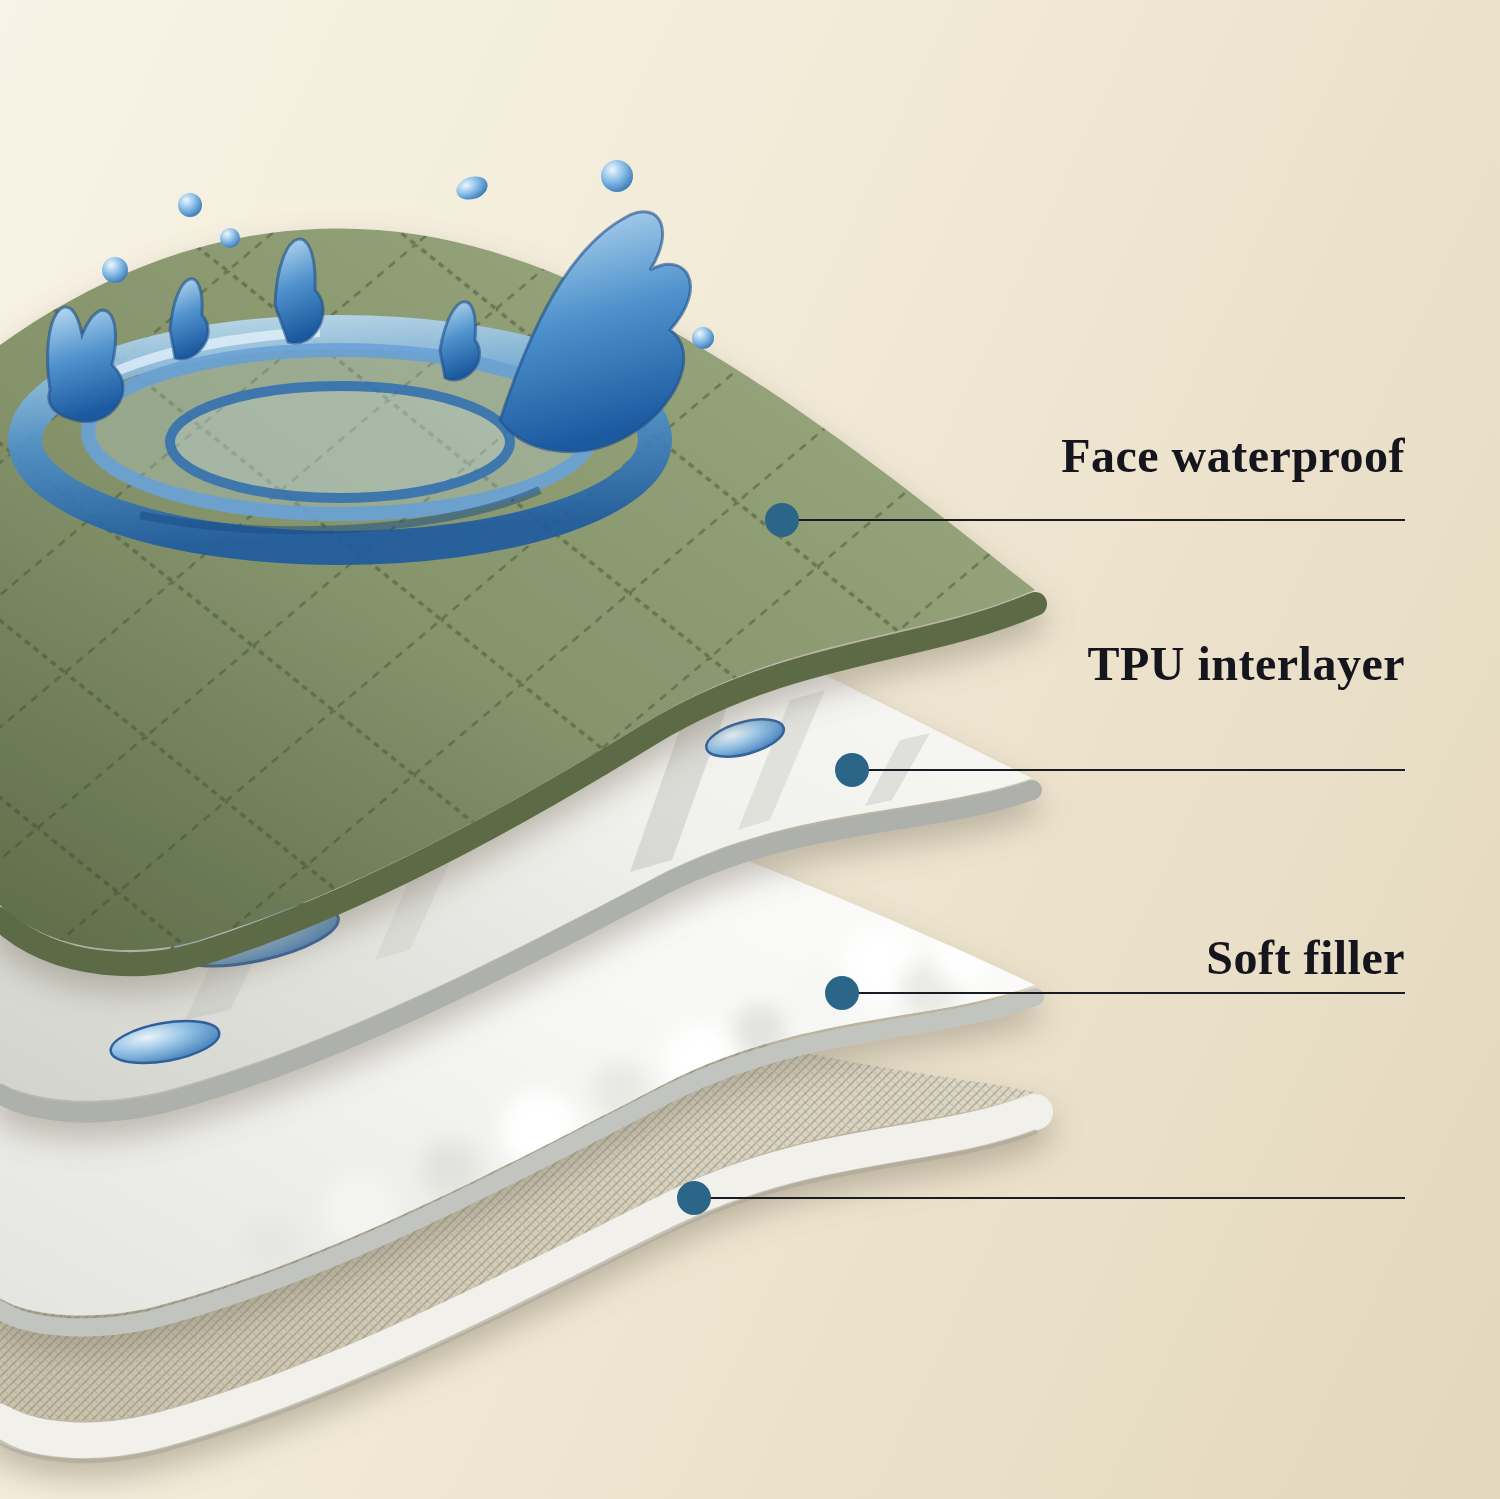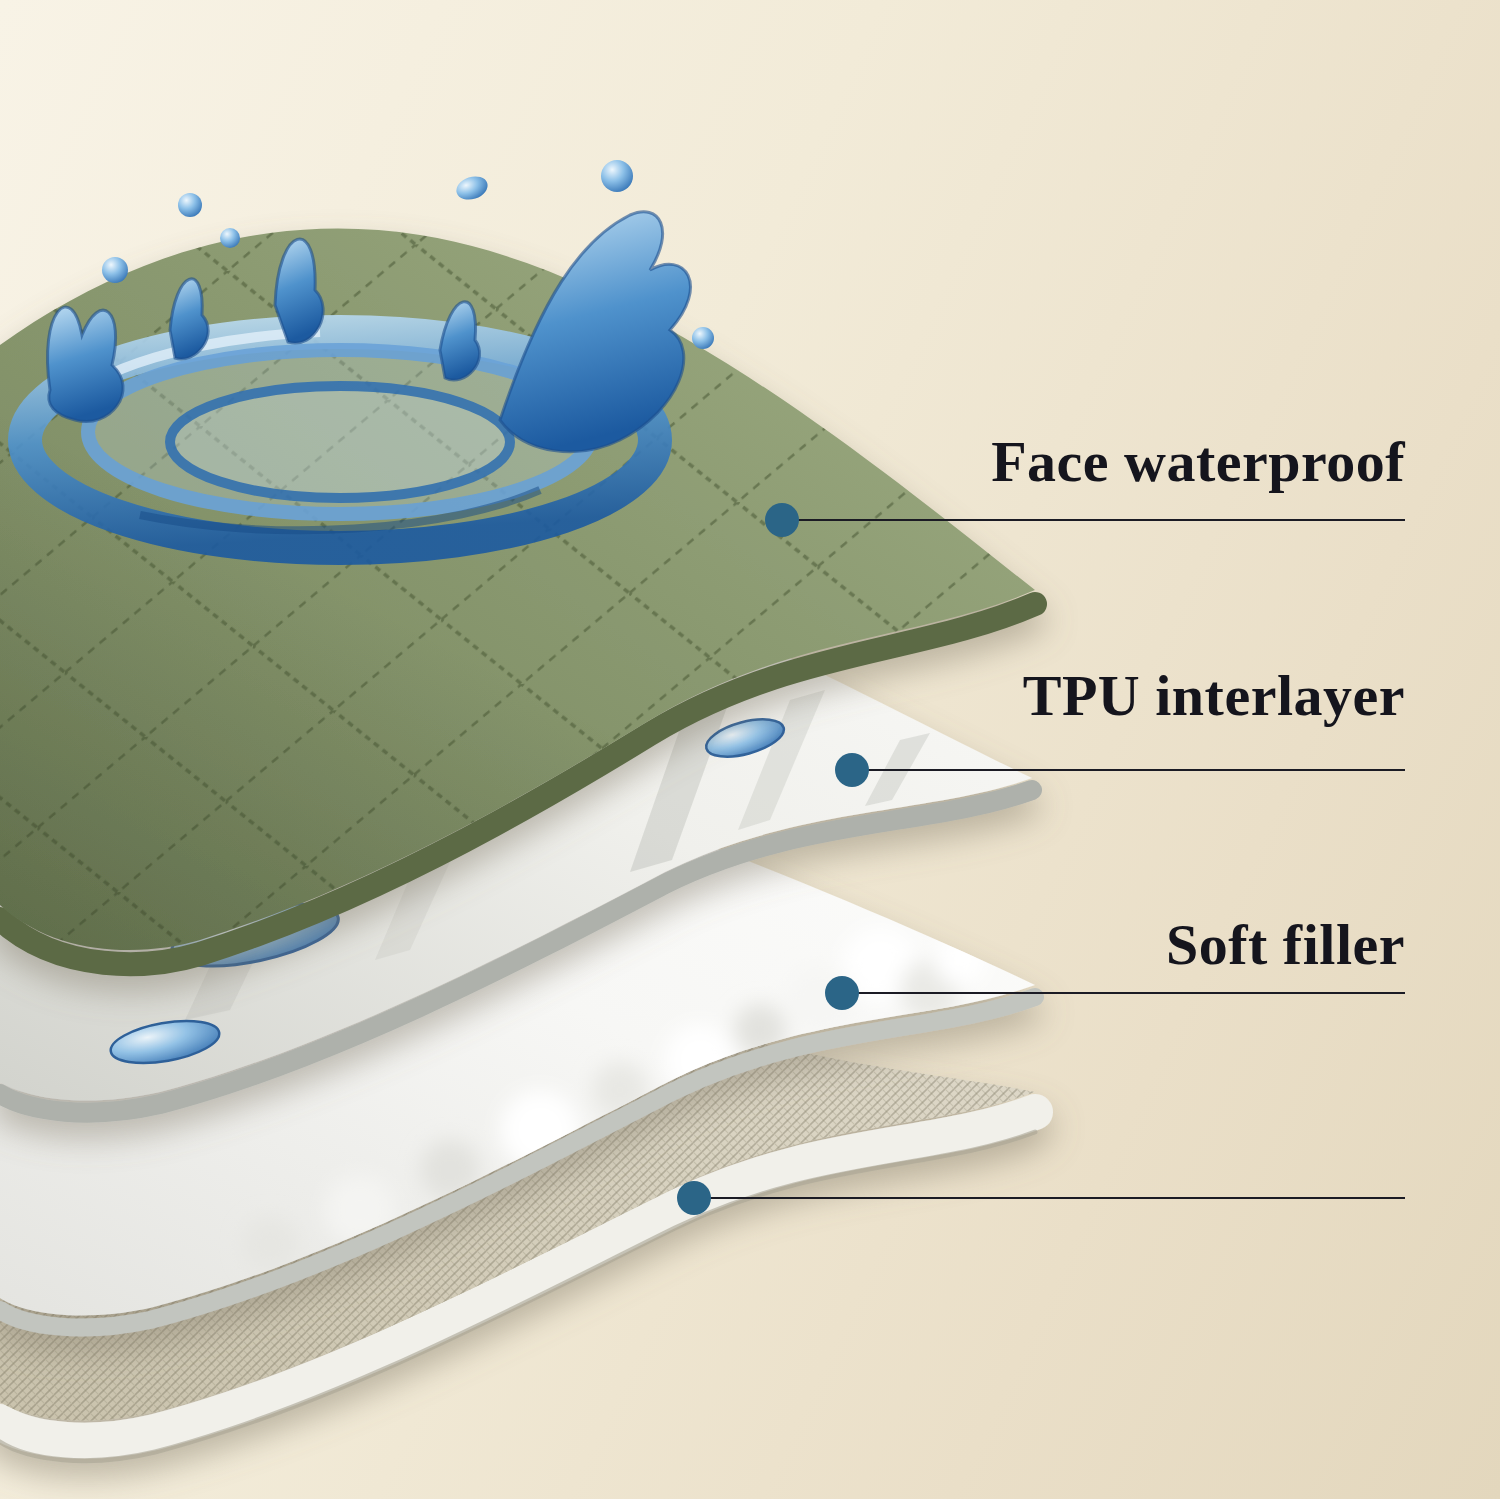--- a/index.html
+++ b/index.html
@@ -7,21 +7,21 @@
     position:relative;
     width:1500px;height:1499px;
     overflow:hidden;
     background:linear-gradient(115deg,#f8f3e6 0%,#f2ebd8 40%,#eadfc8 75%,#e3d7bd 100%);
     font-family:"Liberation Serif", serif;
   }
   .diagram-svg{position:absolute;left:0;top:0;}
   .callout-label{
     position:absolute;
     right:95px;
-    font-size:58px;
+    font-size:48px;
     font-weight:700;
     letter-spacing:0.5px;
     color:#15151d;
     white-space:nowrap;
     text-align:left;
   }
   .callout-line{
     position:absolute;
     height:2px;
     background:#1b1b24;
@@ -193,16 +193,16 @@
   <div class="callout-line" style="left:852px;top:769px;width:553px;"></div>
   <div class="callout-line" style="left:842px;top:992px;width:563px;"></div>
   <div class="callout-line" style="left:694px;top:1197px;width:711px;"></div>
 
   <div class="callout-dot" style="left:765px;top:503px;"></div>
   <div class="callout-dot" style="left:835px;top:753px;"></div>
   <div class="callout-dot" style="left:825px;top:976px;"></div>
   <div class="callout-dot" style="left:677px;top:1181px;"></div>
 
   <div class="callout-label" style="top:428px;">Face waterproof</div>
-  <div class="callout-label" style="top:662px;">TPU interlayer</div>
-  <div class="callout-label" style="top:911px;">Soft filler</div>
+  <div class="callout-label" style="top:636px;">TPU interlayer</div>
+  <div class="callout-label" style="top:930px;">Soft filler</div>
 
 </div>
 
 </body></html>

